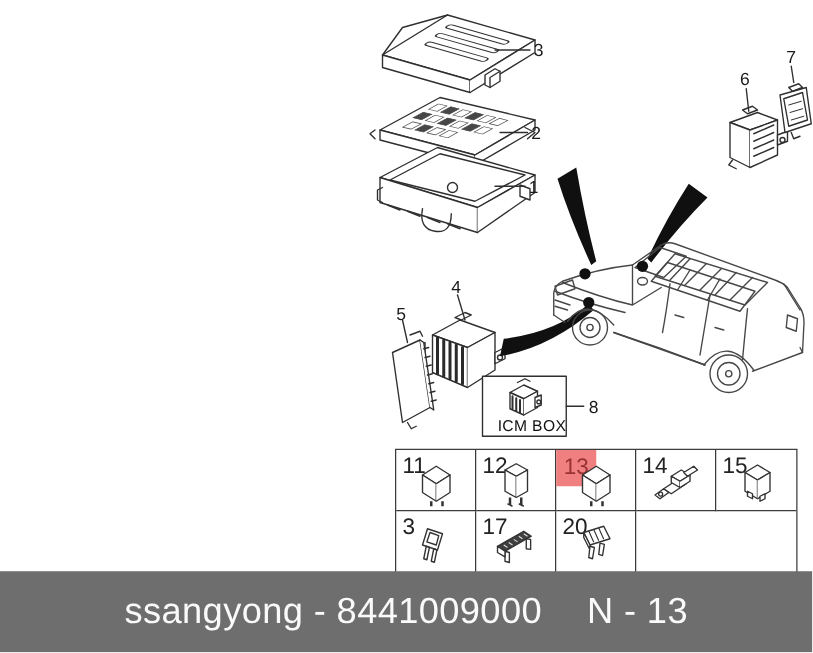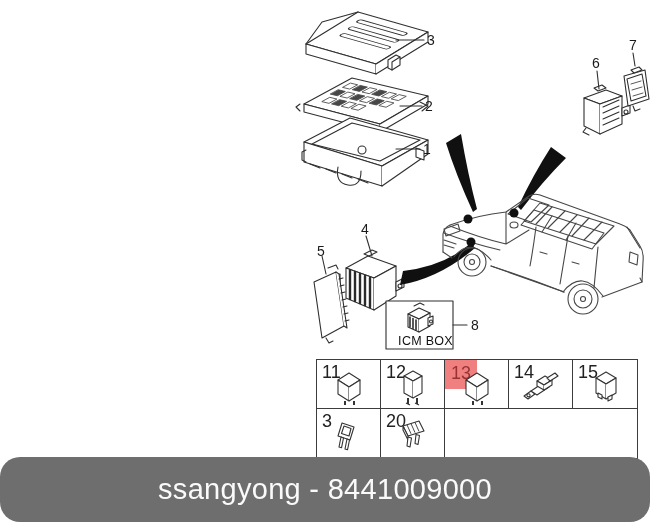--- a/index.html
+++ b/index.html
@@ -15,21 +15,21 @@
   .pcell{position:relative;border-right:1px solid #3c3c3c;border-bottom:1px solid #3c3c3c;}
   .pcell:nth-child(5n){border-right:none;}
   .pcell:nth-child(n+6){border-bottom:none;}
   .pnum{position:absolute;top:2px;left:5px;font-size:18px;color:#222;line-height:1.2;}
   .pnum.hl{top:0;left:0;padding:3px 6px 4px 6px;background:var(--hl-bg,#f08080);
            color:var(--hl-fg,#993333);}
   .picon{position:absolute;left:0;right:0;top:7px;display:flex;justify-content:center;}
   
   #footer-bar{position:absolute;left:0;bottom:0;width:650px;height:65px;
               background:var(--footer-bg,#6e6e6e);display:flex;align-items:center;
-              justify-content:center;gap:36px;border-radius:20px;}
+              justify-content:center;gap:36px;}
   #footer-bar span{color:var(--footer-fg,#fafafa);font-size:29px;letter-spacing:0.3px;}
 </style>
 </head>
 <body>
 
 <div class="stage">
 
   <svg width="650" height="458" viewBox="0 0 650 458" style="position:absolute;left:0;top:0" fill="none" stroke="#2f2f2f" stroke-width="1.1" stroke-linejoin="round" stroke-linecap="round">
 
     <g>
@@ -255,31 +255,40 @@
       </div>
       <div class="pcell">
         <span class="pnum">3</span>
         <div class="picon">
           <svg viewBox="0 0 44 40" width="44" height="40">
             <use href="#sym-fuse-mini"></use>
           </svg>
         </div>
       </div>
       <div class="pcell">
+        <span class="pnum">17</span>
+        <div class="picon">
+          <svg viewBox="0 0 44 40" width="44" height="40">
+            <use href="#sym-fuse-puller"></use>
+          </svg>
+        </div>
+      </div>
+      <div class="pcell">
         <span class="pnum">20</span>
         <div class="picon">
           <svg viewBox="0 0 44 40" width="44" height="40">
             <use href="#sym-fuse-maxi"></use>
           </svg>
         </div>
       </div>
     </div>
 
   <div id="footer-bar">
     <span>ssangyong - 8441009000</span>
+    <span>N - 13</span>
   </div>
 
   <svg width="0" height="0" style="position:absolute" aria-hidden="true">
     <defs>
       <g id="sym-relay-cube" fill="#fff" stroke="#333" stroke-width="1.1" stroke-linejoin="round">
         <path d="M11,13 L22,6 L33,13 L22,20 Z"></path>
         <path d="M11,13 L11,27 L22,34 L22,20 Z"></path>
         <path d="M22,34 L33,27 L33,13 L22,20"></path>
         <path d="M18,34 v4 M27,34 v4" stroke-width="2"></path>
       </g>

